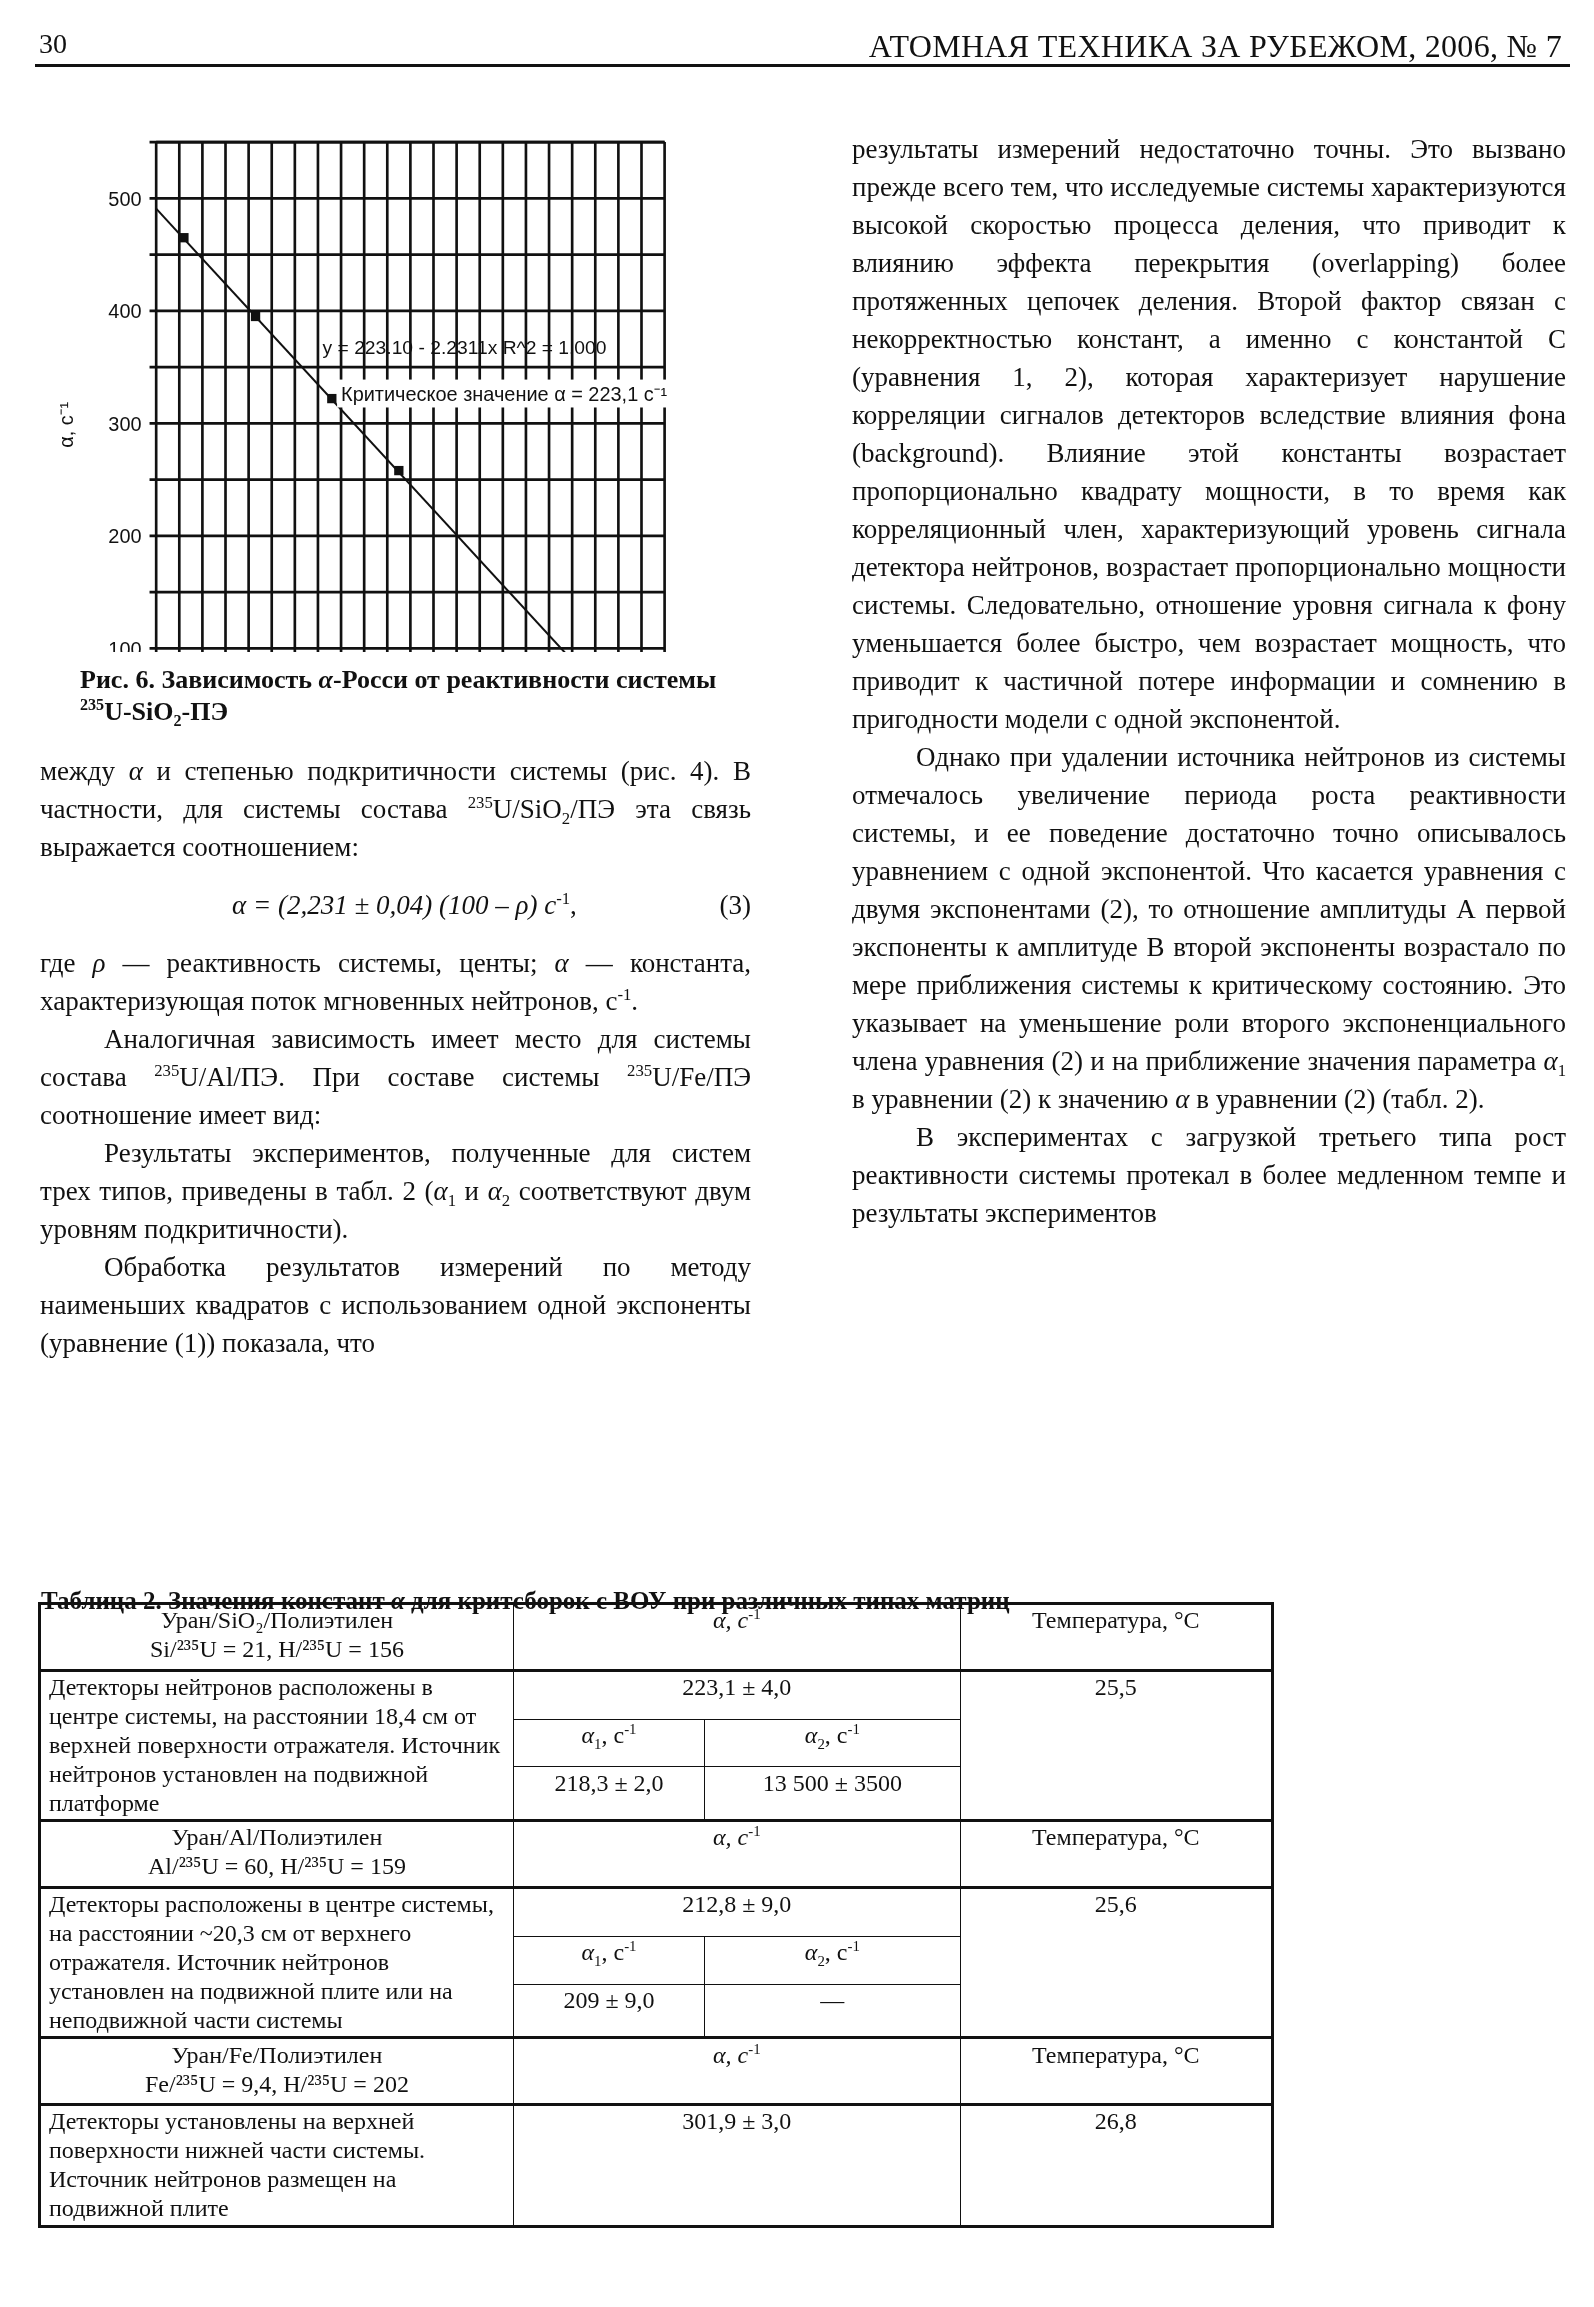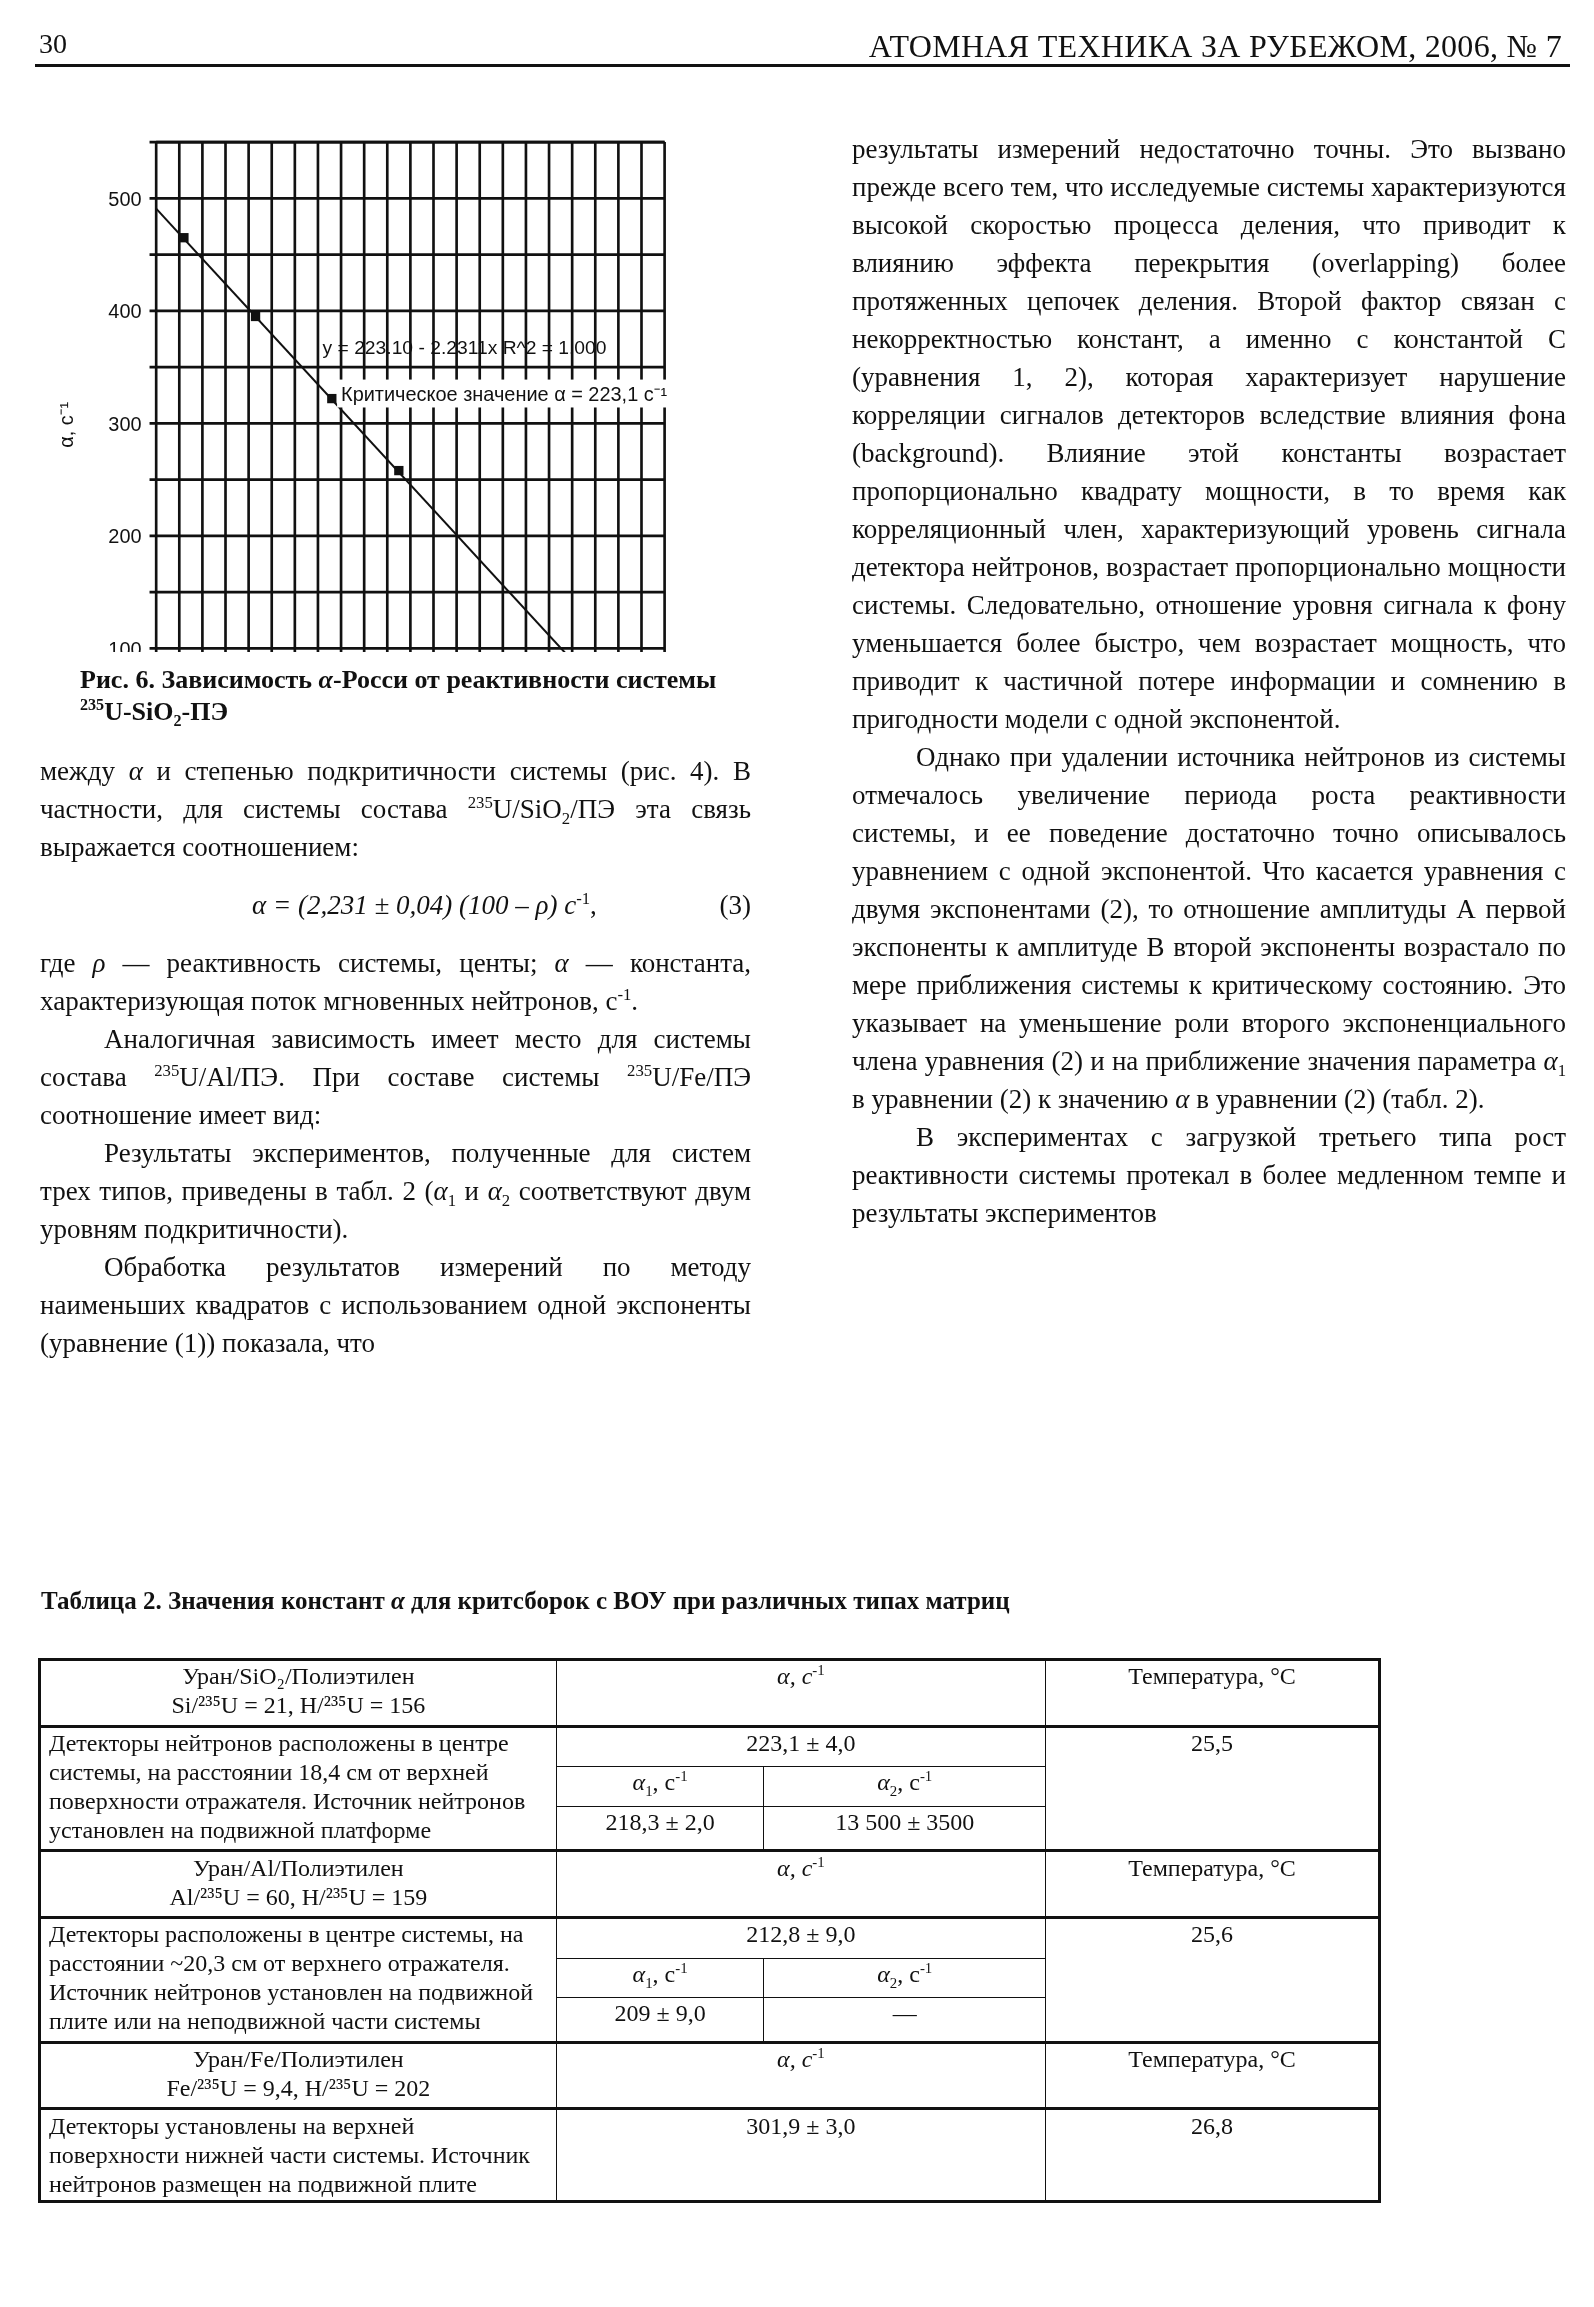--- a/index.html
+++ b/index.html
@@ -9,32 +9,32 @@
   .header-title { right:33px; top:28px; font-size:32px; letter-spacing:0.3px; }
   .header-rule { left:35px; top:64px; width:1535px; height:3.3px; background:#111; }
 
   .col { position:absolute; font-size:27px; line-height:38px; text-align:justify; }
   .col p { margin:0; }
   .col .indent { text-indent:64px; }
   .left-col { left:40px; width:711px; }
   .right-col { left:852px; width:714px; top:130px; }
 
   .formula { text-align:left; position:relative; height:78px; }
-  .formula .expr { position:absolute; left:212px; top:20px; }
+  .formula .expr { position:absolute; left:192px; top:20px; }
   .formula .num { position:absolute; right:0; top:20px; }
   sup, sub { font-size:62%; line-height:0;font-family:Liberation Serif, serif; }
   i.g { font-style:italic; }
 
   
   .chart { left:0; top:120px; width:751px; height:532px; }
   .chart svg text { font-family:"Liberation Sans", sans-serif; }
   .caption { left:80px; top:664px; width:671px; font-size:26px; font-weight:bold; line-height:32px; }
 
   .table-title { left:41px; top:1587px; font-size:25px; font-weight:bold; }
-  table.t2 { position:absolute; left:38px; top:1658px; width:1343px; border-collapse:collapse; font-size:24px; line-height:29px; }
+  table.t2 { position:absolute; left:38px; top:1602px; width:1236px; border-collapse:collapse; font-size:24px; line-height:29px; }
   table.t2 td { border:1.3px solid #111; padding:1.3px 6.6px; vertical-align:top; text-align:center; }
   table.t2 td.desc { text-align:left; padding-left:8px; }
   table.t2 tr.thick td { border-top:3.3px solid #111; }
   table.t2 { border:3.3px solid #111; }
 </style>
 </head>
 <body>
 
 <div class="abs header-num">30</div>
 <div class="abs header-title">АТОМНАЯ ТЕХНИКА ЗА РУБЕЖОМ, 2006, № 7</div>

